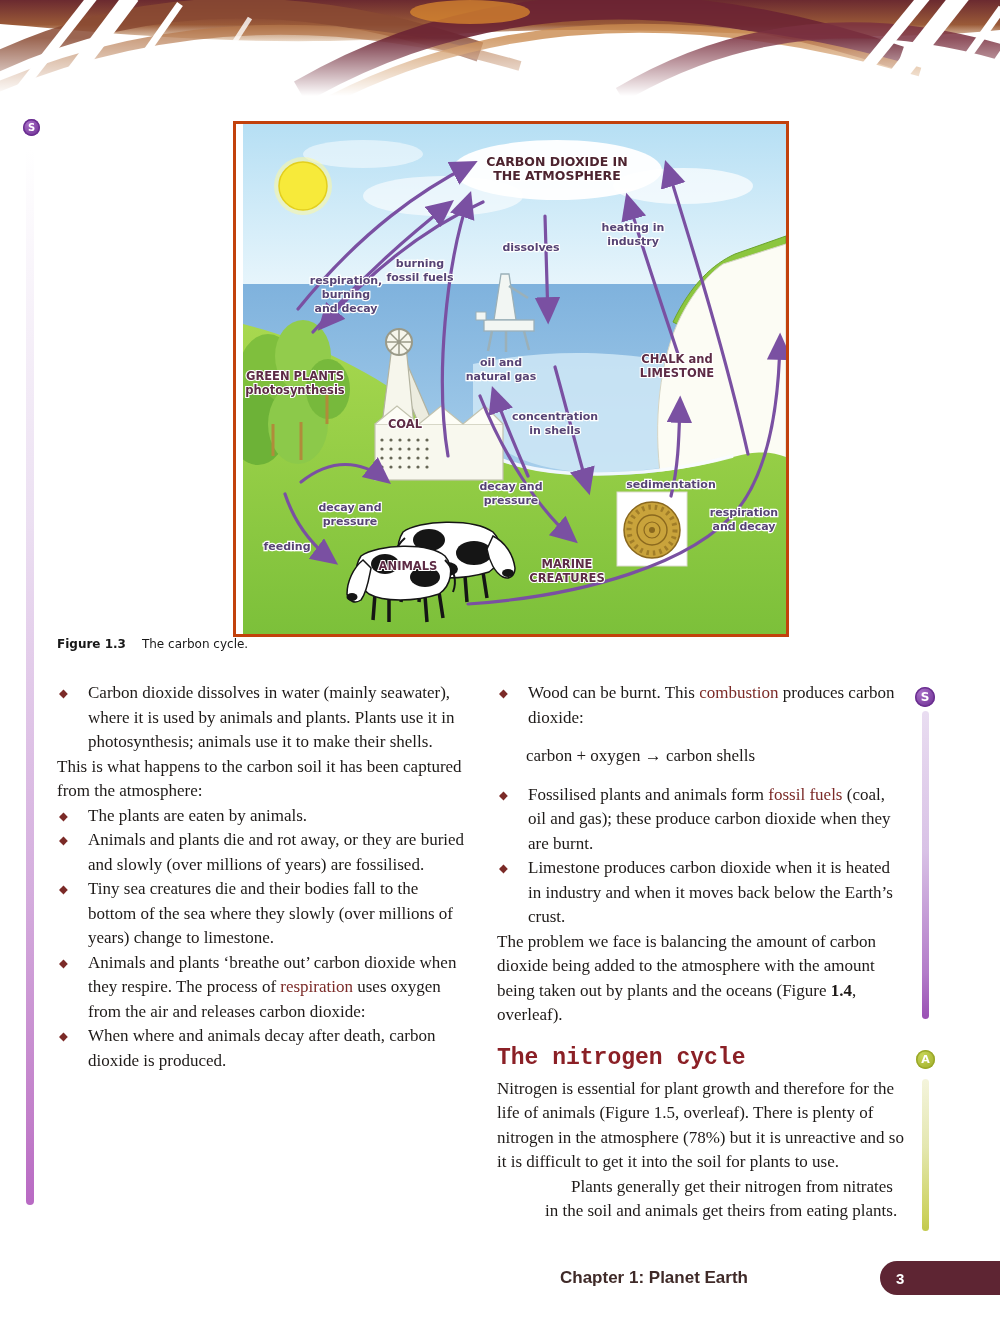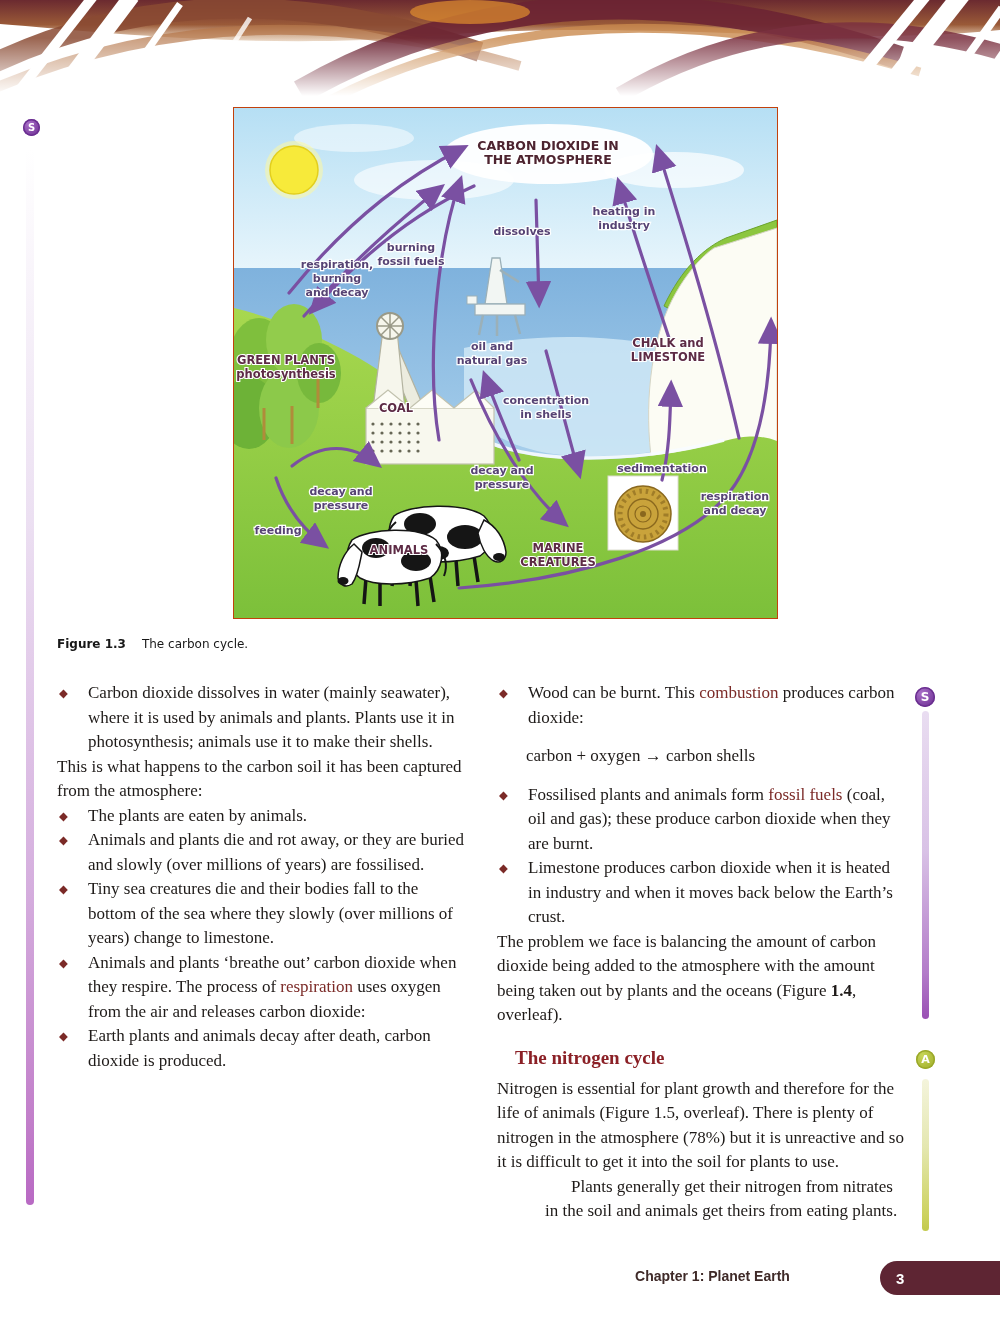--- a/index.html
+++ b/index.html
@@ -13,47 +13,47 @@
   .badge.s{background:radial-gradient(circle at 35% 30%,#a96fc8,#7a3d9e 70%);box-shadow:inset 0 0 0 1.5px #6a2f90;}
   .badge.a{background:radial-gradient(circle at 35% 30%,#c8d65a,#a9b733 70%);box-shadow:inset 0 0 0 1.5px #9aa82a;}
   .vbar{position:absolute;border-radius:5px;}
   #left-bar{left:26px;top:148px;width:8px;height:1057px;
      background:linear-gradient(to bottom,rgba(235,228,242,.0),#ece0f2 35%,#d5aede 70%,#c27fca 92%,#b869c3);}
   #right-bar-s{left:922px;top:711px;width:7px;height:308px;
      background:linear-gradient(to bottom,#e9ddf1,#d9c2e6 45%,#b37cc9 85%,#9a51b4);}
   #right-bar-a{left:922px;top:1079px;width:7px;height:152px;
      background:linear-gradient(to bottom,#f4f4dc,#e4e7b0 45%,#ccd25e 90%,#c2c94c);}
   
-  #figure-box{position:absolute;left:233px;top:107px;width:543px;height:510px;border:1px solid #c2410c;box-sizing:content-box;}
+  #figure-box{position:absolute;left:233px;top:121px;width:543px;height:510px;border:3px solid #c2410c;box-sizing:content-box;padding-left:7px;}
   #figure-box svg{display:block;}
   .fig-caps-lg{font-family:"DejaVu Sans",sans-serif;font-size:12.5px;font-weight:bold;fill:#4d2430;
                paint-order:stroke;stroke:#ffffff;stroke-width:2.4px;text-anchor:middle;}
   .fig-caps{font-family:"DejaVu Sans",sans-serif;font-size:11.5px;font-weight:bold;fill:#5d2b45;
                paint-order:stroke;stroke:#ffffff;stroke-width:2.2px;text-anchor:middle;}
   .fig-small{font-family:"DejaVu Sans",sans-serif;font-size:11px;font-weight:600;fill:#564374;
                paint-order:stroke;stroke:#ffffff;stroke-width:2.4px;text-anchor:middle;}
   #caption{position:absolute;left:57px;top:637px;font-family:"DejaVu Sans",sans-serif;font-size:12px;color:#181818;}
   #caption b{margin-right:16px;}
   
   .col{position:absolute;top:681px;width:410px;font-size:17px;line-height:24.5px;}
   #col-left{left:57px;}
   #col-right{left:497px;}
   .block{margin:0;}
   .bullet{display:flex;}
   .bullet .marker{flex:0 0 29px;color:#7b2a27;font-size:11.5px;line-height:24.5px;padding-left:2px;}
   .bullet .btext{flex:1;}
   .run-accent{font-weight:normal;color:#7b2a27;}
   .run-bold{font-weight:bold;margin-top:32px;}
   .equation{margin:14px 0 14px 29px;}
-  .heading{font-family:Liberation Serif, serif;font-weight:bold;font-size:19px;line-height:24px;
-           color:#8b2026;margin:18px 0 7px 18px;}
+  .heading{font-family:Liberation Mono, monospace;font-weight:bold;font-size:23px;line-height:24px;
+           color:#8b2026;margin:18px 0 7px 0;}
   .para.indent{text-indent:26px;margin-left:48px;}
   
-  #footer-chapter{position:absolute;left:560px;top:1268px;width:305px;text-align:center;
-      font-family:"Liberation Sans",sans-serif;font-weight:bold;font-size:14px;color:#3f2a28;}
+  #footer-chapter{position:absolute;left:560px;top:1268px;width:305px;text-align:left;
+      font-family:"Liberation Sans",sans-serif;font-weight:bold;font-size:17px;color:#3f2a28;}
   #page-tab{position:absolute;left:880px;top:1261px;width:120px;height:34px;background:#5e2533;
       border-radius:17px 0 0 17px;display:flex;align-items:center;}
   #page-tab span{color:#fff;font-family:"Liberation Sans",sans-serif;font-weight:bold;font-size:15px;margin-left:16px;}
 </style>
 </head>
 <body>
 
 <div id="page">
 
   <svg id="header-art" viewBox="0 0 1000 96">
@@ -281,21 +281,21 @@
       <div class="block bullet">
         <span class="marker">◆</span>
         <span class="btext"><span>Tiny sea creatures die and their bodies fall to the bottom of the sea where they slowly (over millions of years) change to limestone.</span></span>
       </div>
       <div class="block bullet">
         <span class="marker">◆</span>
         <span class="btext"><span>Animals and plants ‘breathe out’ carbon dioxide when they respire. The process of </span><span class="run-accent">respiration</span><span> uses oxygen from the air and releases carbon dioxide:</span></span>
       </div>
       <div class="block bullet">
         <span class="marker">◆</span>
-        <span class="btext"><span>Earth plants and animals decay after death, carbon dioxide is produced.</span></span>
+        <span class="btext"><span>When where and animals decay after death, carbon dioxide is produced.</span></span>
       </div>
     </div>
   <div class="col" id="col-right">
       <div class="block bullet">
         <span class="marker">◆</span>
         <span class="btext"><span>Wood can be burnt. This </span><span class="run-accent">combustion</span><span> produces carbon dioxide:</span></span>
       </div>
       <div class="block equation"><span>carbon + oxygen → carbon shells</span></div>
       <div class="block bullet">
         <span class="marker">◆</span>

